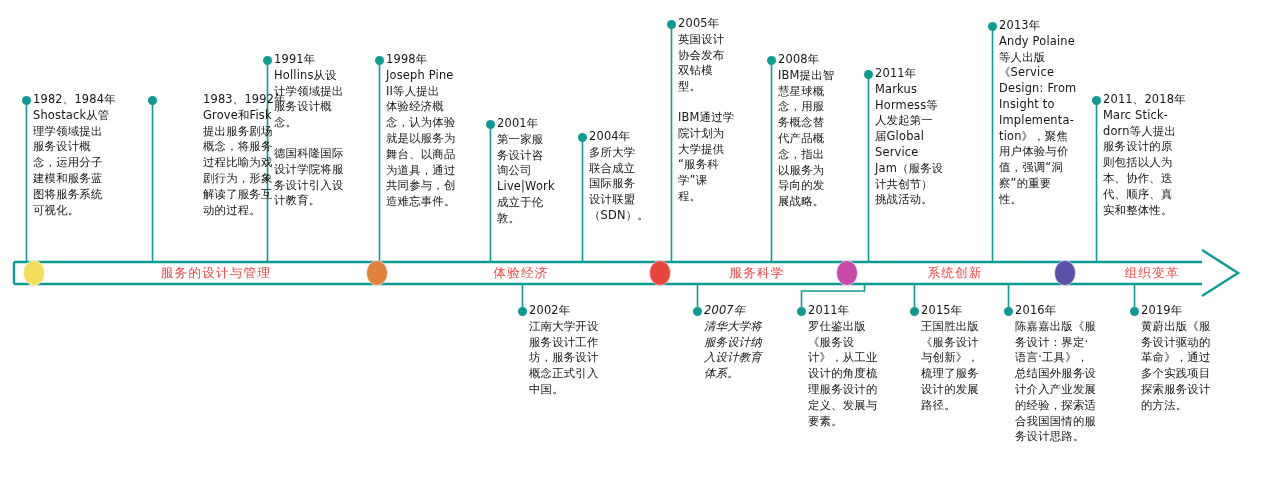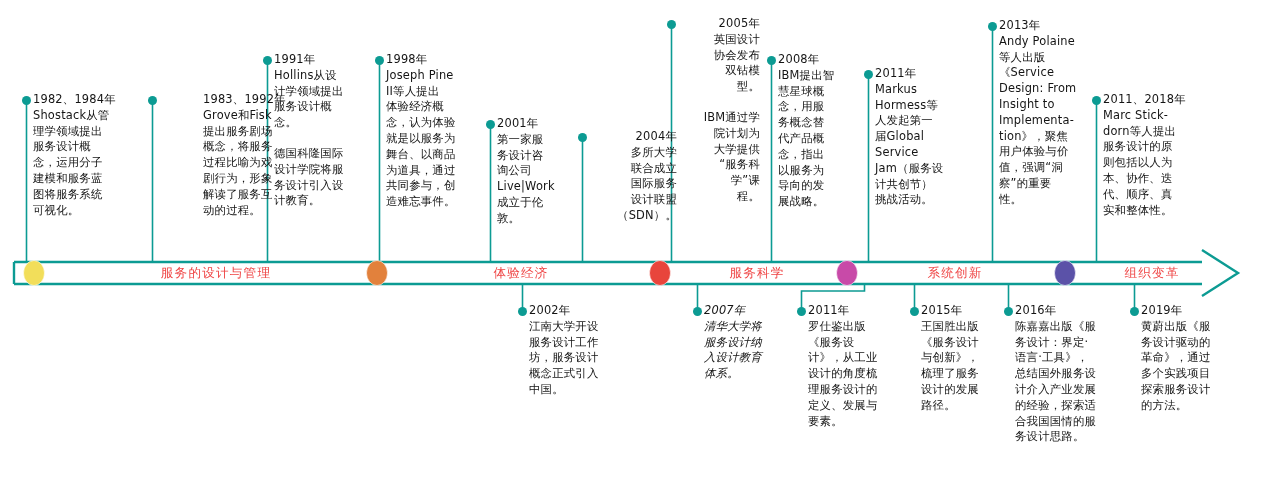--- a/index.html
+++ b/index.html
@@ -174,30 +174,30 @@
         <div class="event-text" style="width: 88px;"><span><span>2001年</span>
 <span>第一家服
 务设计咨
 询公司
 Live|Work
 成立于伦
 敦。</span></span></div>
       </div>
       <div class="event" style="left: 578px; top: 133px; width: 88px;">
         <div class="event-dot"></div>
-        <div class="event-text" style="width: 88px; text-align: right;"><span><span>2004年</span>
+        <div class="event-text" style="width: 88px;"><span><span>2004年</span>
 <span>多所大学
 联合成立
 国际服务
 设计联盟
 （SDN）。</span></span></div>
       </div>
       <div class="event" style="left: 667px; top: 20px; width: 82px;">
         <div class="event-dot"></div>
-        <div class="event-text" style="width: 82px; text-align: right;"><span><span>2005年</span>
+        <div class="event-text" style="width: 82px;"><span><span>2005年</span>
 <span>英国设计
 协会发布
 双钻模
 型。</span><span class="para-gap"></span><span>IBM通过学
 院计划为
 大学提供
 “服务科
 学”课
 程。</span></span></div>
       </div>

